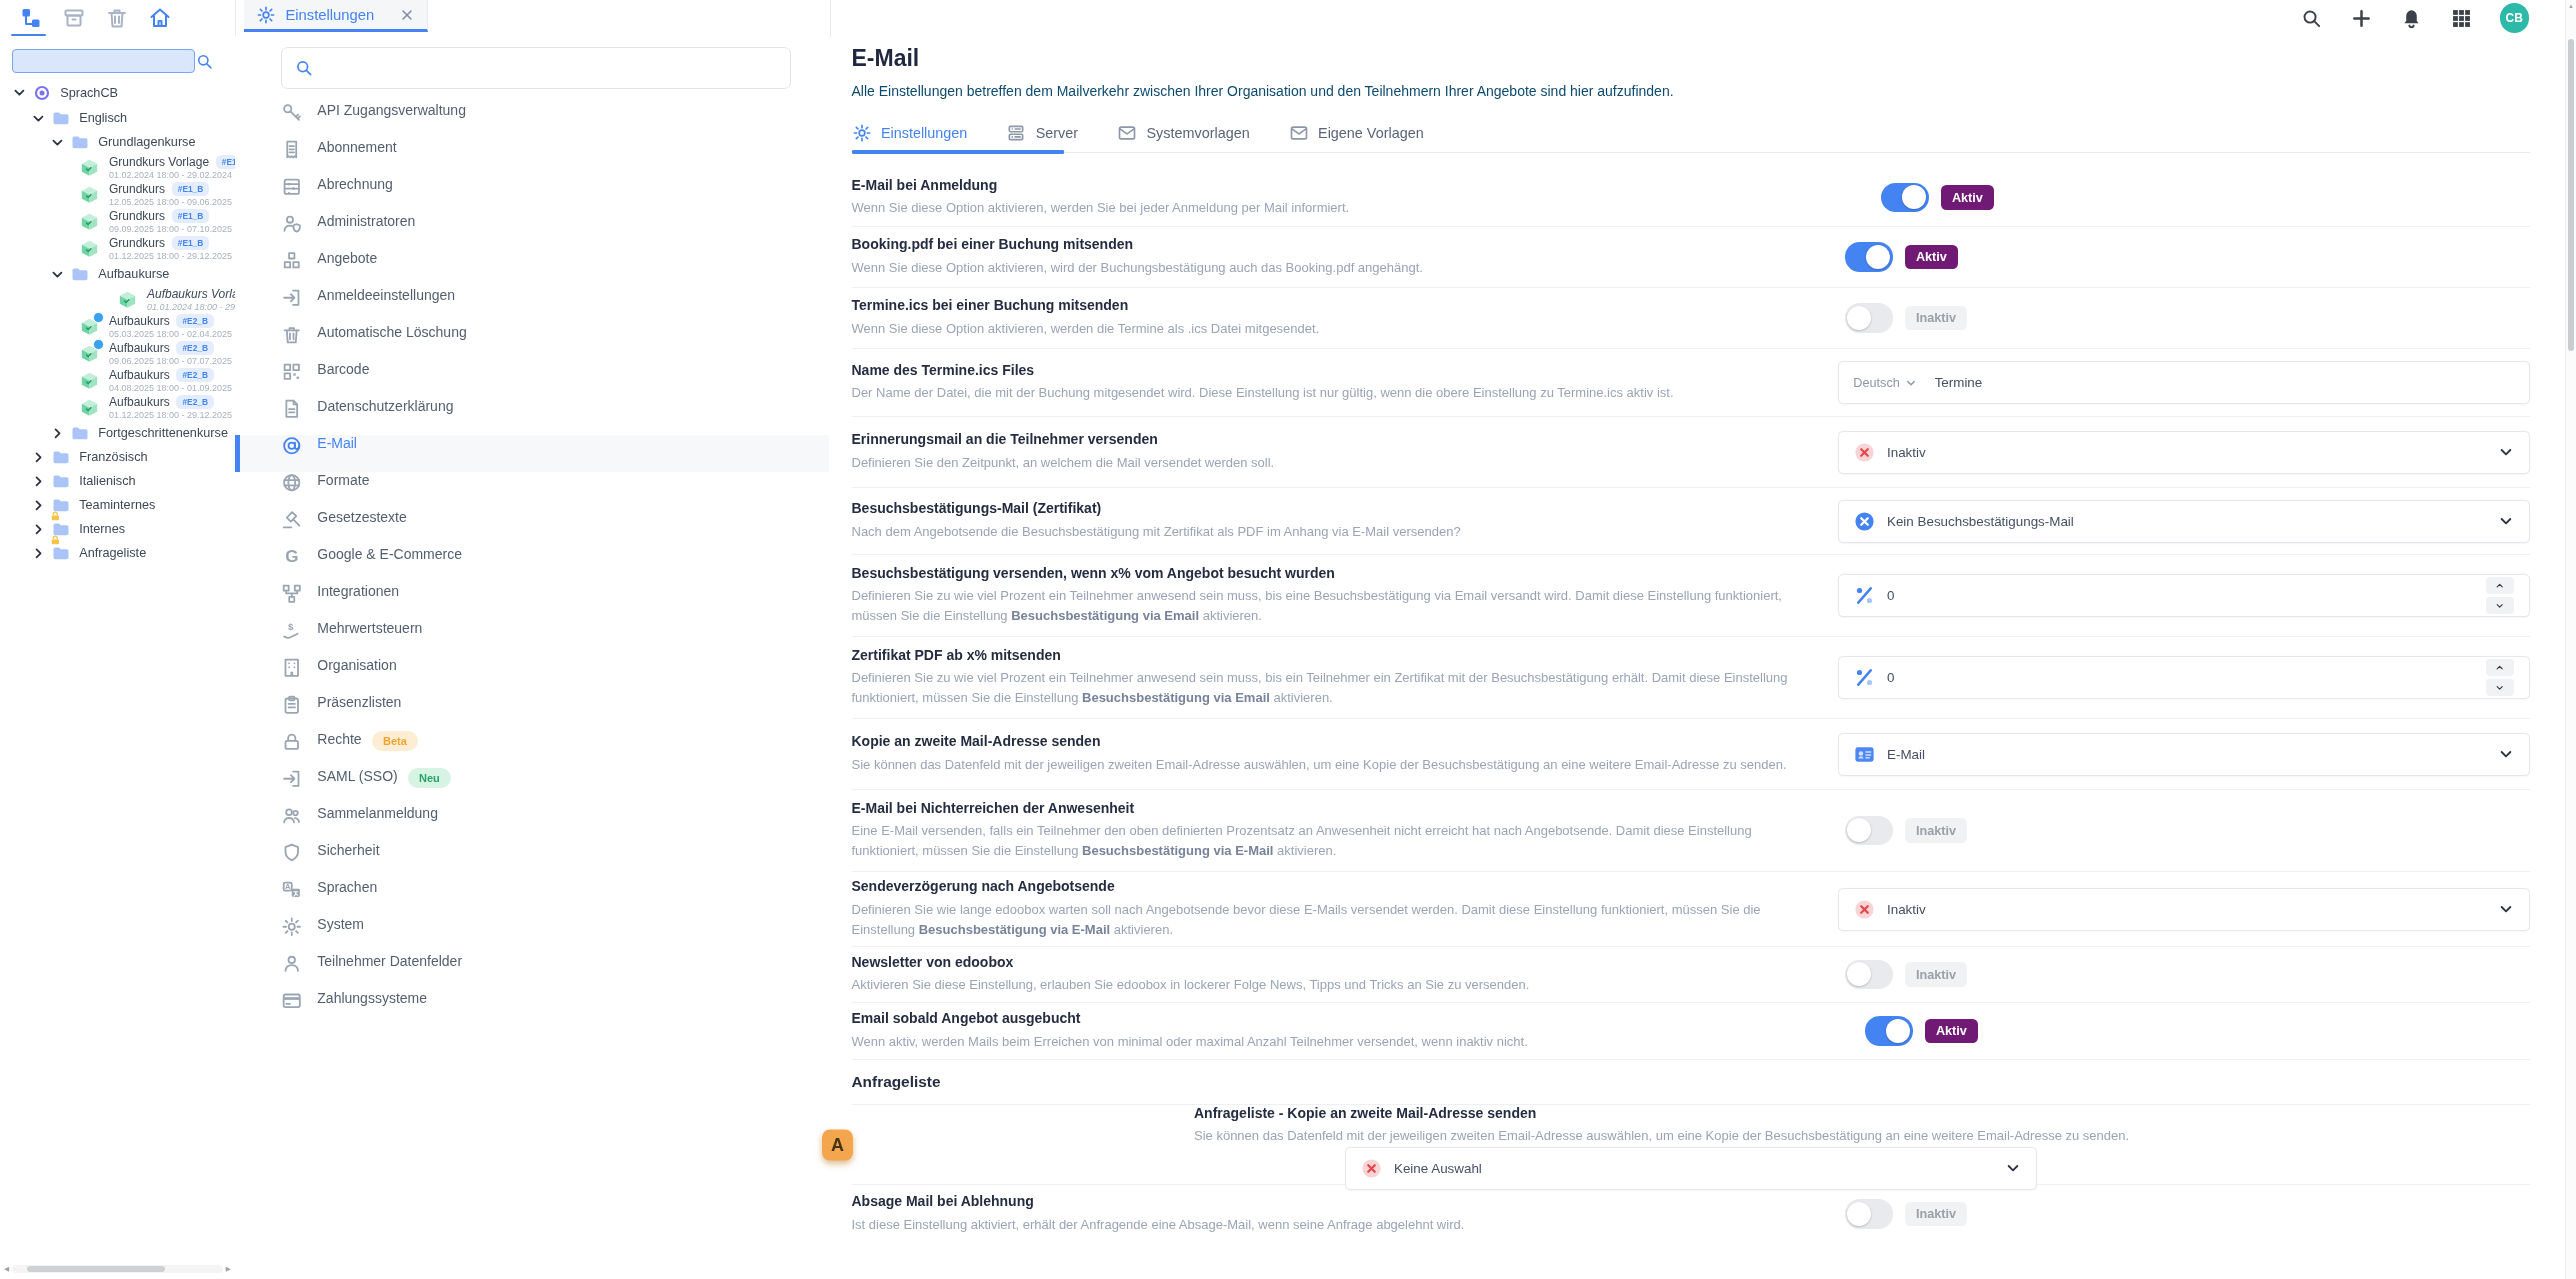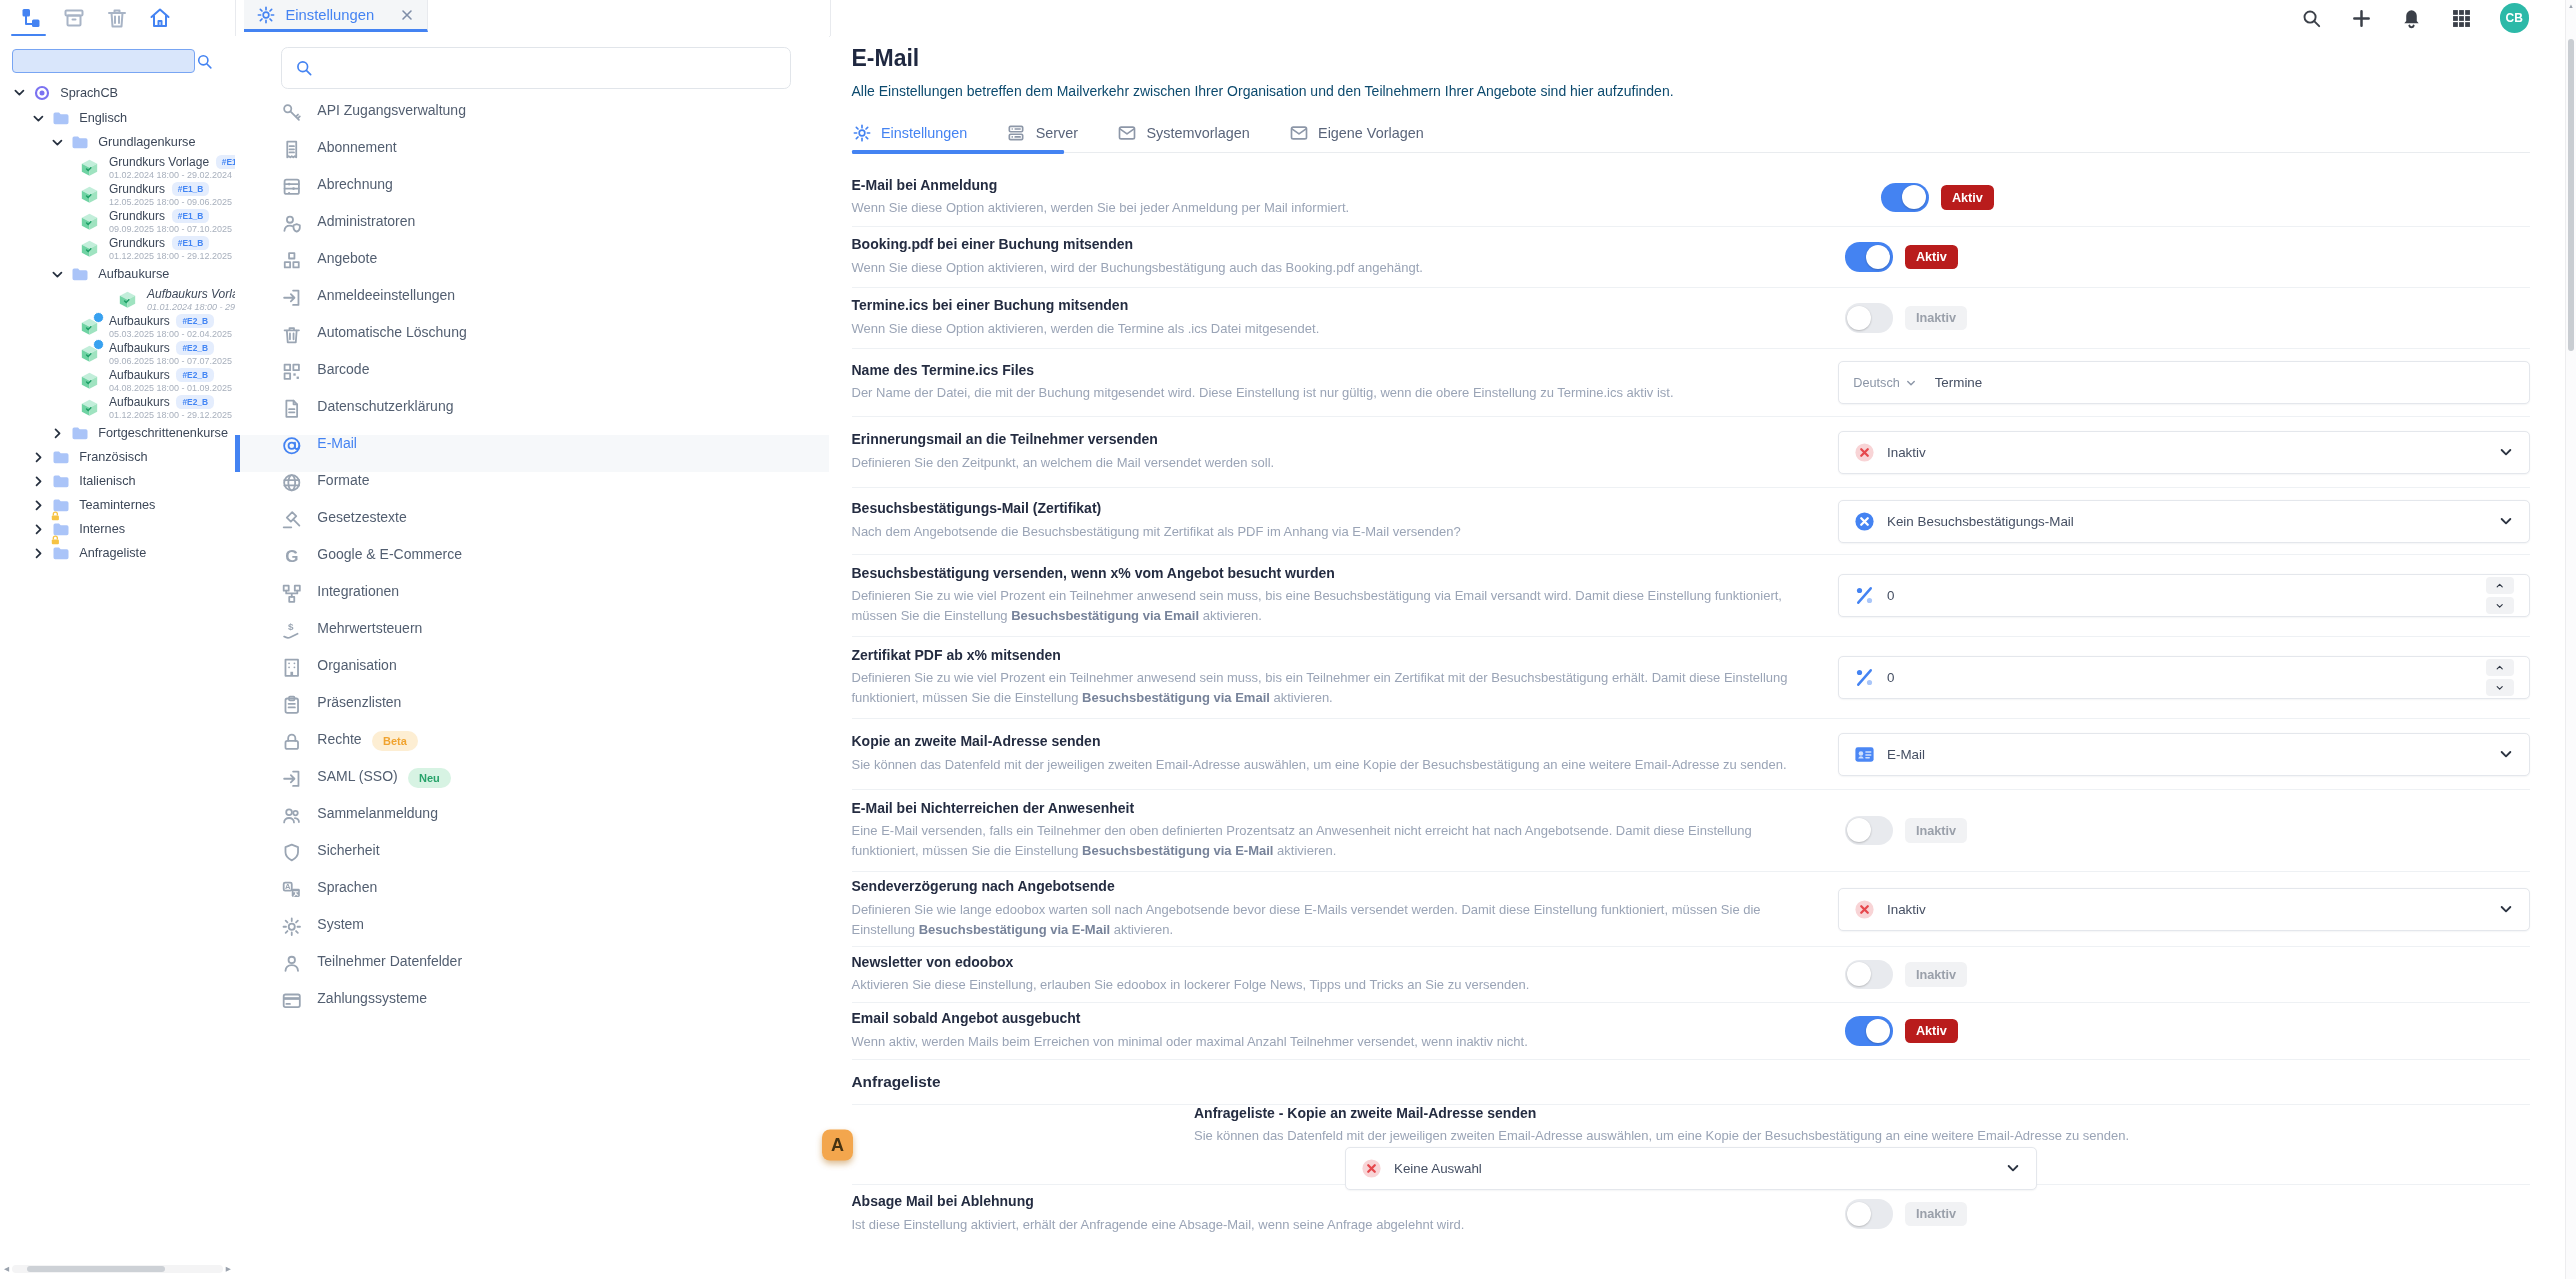--- a/index.html
+++ b/index.html
@@ -81,21 +81,21 @@
   .srow .rdesc b{color:#77839a;}
   .srow .right{flex:1;display:flex;align-items:center;}
   .sheading{display:flex;align-items:center;border-bottom:0.7px solid #eef1f4;font-size:15.4px;font-weight:bold;color:#252d42;}
   
   .toggle{width:48px;height:29.5px;border-radius:14.8px;position:relative;flex:none;cursor:pointer;}
   .toggle .knob{position:absolute;top:2.7px;width:24px;height:24px;border-radius:50%;background:#fff;
                 box-shadow:0 0.7px 2px rgba(0,0,0,.25);}
   .toggle.on{background:#4483f2;} .toggle.on .knob{right:2.7px;}
   .toggle.off{background:#e8eaee;} .toggle.off .knob{left:2.7px;}
   .state-badge{margin-left:12px;font-size:12.7px;font-weight:bold;border-radius:5.4px;padding:5.4px 11.4px;}
-  .state-badge.on{background:#b91c1c;color:#fff;}
+  .state-badge.on{background:#701a75;color:#fff;}
   .state-badge.off{background:#f1f2f4;color:#9aa0aa;}
   .selbox{width:692px;height:43px;border:1.3px solid #e4e7ec;border-radius:5px;background:#fff;display:flex;
           align-items:center;padding:0 14.8px;box-sizing:border-box;cursor:pointer;box-shadow:0 0.7px 1.3px rgba(40,50,70,.05);}
   .selbox .vicon{width:23px;height:23px;margin-right:10.7px;}
   .selbox .vtext{font-size:13.4px;color:#454f63;flex:1;}
   .selbox .schev{width:16px;height:16px;color:#2c3442;}
   .numbox .nval{font-size:13.4px;color:#454f63;flex:1;}
   .steppers{display:flex;flex-direction:column;gap:3.4px;}
   .stepbtn{width:28px;height:17px;background:#f1f2f4;border-radius:4px;display:flex;align-items:center;
            justify-content:center;color:#2c3442;cursor:pointer;}
@@ -1036,21 +1036,21 @@
           <div class="rtitle">Newsletter von edoobox</div>
           <div class="rdesc">Aktivieren Sie diese Einstellung, erlauben Sie edoobox in lockerer Folge News, Tipps und Tricks an Sie zu versenden.</div>
         </div>
         <div class="right">
           <span class="toggle off">
             <span class="knob"></span>
           </span>
           <span class="state-badge off">Inaktiv</span>
         </div>
       </div>
-      <div class="srow" style="height: 56px;">
+      <div class="srow" style="height: 56px; gap: 20px;">
         <div class="left">
           <div class="rtitle">Email sobald Angebot ausgebucht</div>
           <div class="rdesc">Wenn aktiv, werden Mails beim Erreichen von minimal oder maximal Anzahl Teilnehmer versendet, wenn inaktiv nicht.</div>
         </div>
         <div class="right">
           <span class="toggle on">
             <span class="knob"></span>
           </span>
           <span class="state-badge on">Aktiv</span>
         </div>

